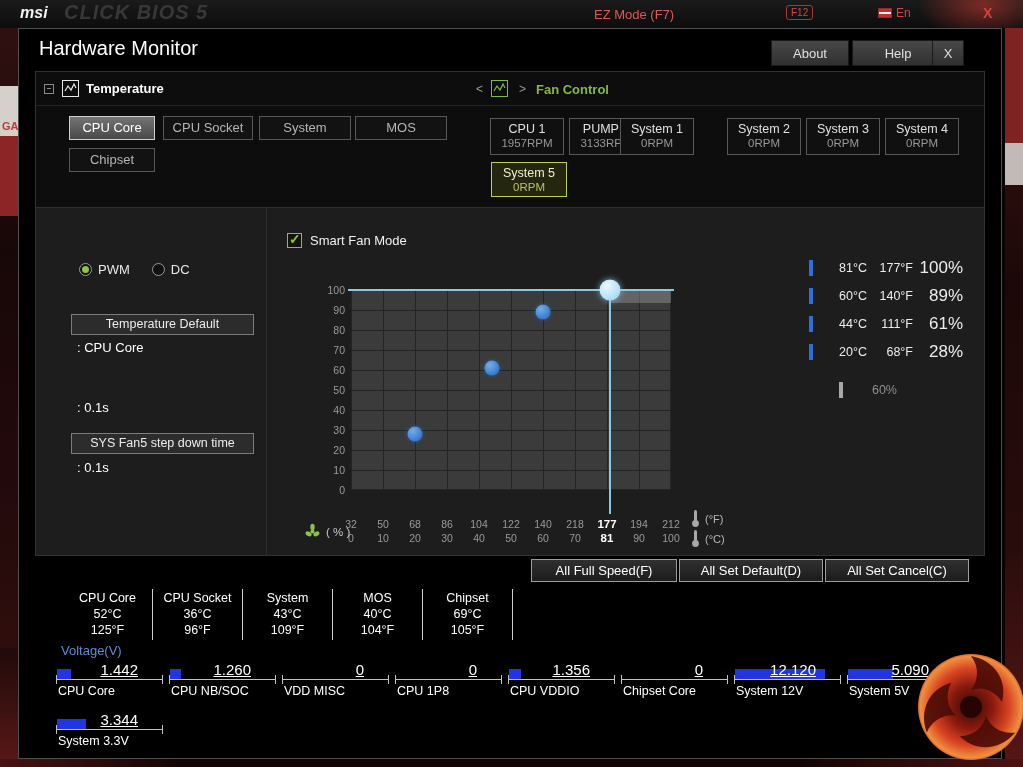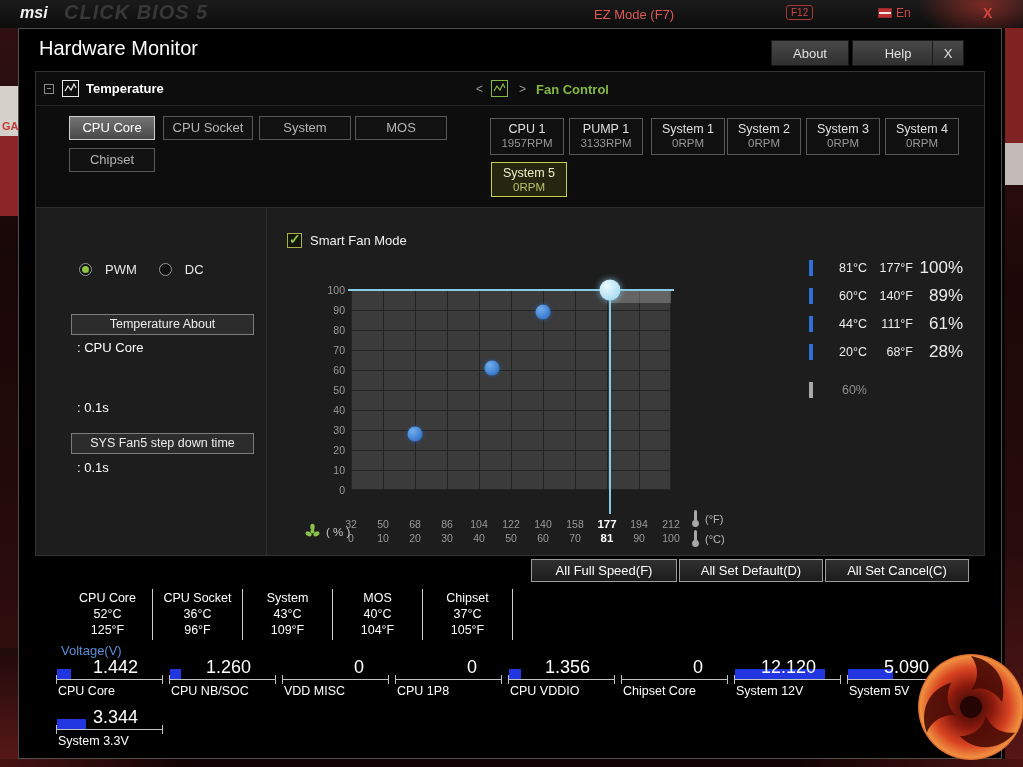--- a/index.html
+++ b/index.html
@@ -52,31 +52,31 @@
   .tab-label-g { position:absolute; left:500px; top:10px; color:#85b840; font-size:13px; font-weight:bold; cursor:pointer; }
 
   .temp-btn { position:absolute; height:24px; background:#121212; border:1px solid #585858; color:#b5b5b5; font-size:13px; text-align:center; line-height:22px; font-family:inherit; cursor:pointer; }
   .temp-btn.active { background:linear-gradient(#747474,#484848); border-color:#cfcfcf; color:#fff; }
   .tb0{left:33px;top:44px;width:86px} .tb1{left:127px;top:44px;width:90px} .tb2{left:223px;top:44px;width:92px} .tb3{left:319px;top:44px;width:92px} .tb4{left:33px;top:76px;width:86px}
 
   .fan-btn { position:absolute; width:74px; height:37px; background:#101010; border:1px solid #585858; color:#e0e0e0; font-size:12.5px; text-align:center; padding-top:3px; cursor:pointer; }
   .fan-btn .rpm { display:block; color:#989898; font-size:11.5px; margin-top:1px; }
   .fan-btn.active { border-color:#c2ce4e; background:#24260f; color:#eef0c8; }
   .fan-btn.active .rpm { color:#b9c065; }
-  .fb0{left:454px;top:46px} .fb1{left:533px;top:46px} .fb2{left:615px;top:46px} .fb3{left:691px;top:46px} .fb4{left:770px;top:46px} .fb5{left:849px;top:46px}
+  .fb0{left:454px;top:46px} .fb1{left:533px;top:46px} .fb2{left:584px;top:46px} .fb3{left:691px;top:46px} .fb4{left:770px;top:46px} .fb5{left:849px;top:46px}
   .fb6{left:455px;top:90px;width:76px;height:35px}
 
   
   .content { position:absolute; left:0; top:135px; width:948px; height:348px; background:#1d1d1d; border-top:1px solid #2f2f2f; }
   .vdivider { position:absolute; left:230px; top:0; width:1px; height:348px; background:#2f2f2f; }
 
   .radio-row { position:absolute; left:43px; top:54px; display:flex; align-items:center; }
   .radio { display:inline-block; width:13px; height:13px; border:1px solid #9a9a9a; border-radius:50%; position:relative; background:#111; cursor:pointer; }
   .radio.checked::after { content:''; position:absolute; left:2px; top:2px; width:7px; height:7px; border-radius:50%; background:#8dc63f; }
-  .radio-label { color:#e8e8e8; font-size:13px; margin-left:13px; margin-right:22px; }
+  .radio-label { color:#e8e8e8; font-size:13px; margin-left:6px; margin-right:22px; }
 
   .info-box { position:absolute; left:35px; width:183px; height:21px; background:#2c2c2c; border:1px solid #7c7c7c; color:#ececec; font-size:12.5px; text-align:center; line-height:19px; cursor:pointer; }
   .ib1{top:106px} .ib2{top:165px} .ib3{top:225px}
   .info-val { position:absolute; left:41px; color:#fff; font-size:13px; }
   .iv1{top:132px} .iv2{top:192px} .iv3{top:252px}
 
   .smartfan { position:absolute; left:251px; top:25px; display:flex; align-items:center; gap:8px; }
   .checkbox { width:15px; height:15px; border:1px solid #a8b04a; background:#141407; position:relative; cursor:pointer; }
   .checkbox::after { content:'\2713'; position:absolute; left:1px; top:-3px; color:#8dc63f; font-size:14px; font-weight:bold; }
   .sf-label { color:#f0f0f0; font-size:13px; }
@@ -99,39 +99,39 @@
   .unit-row { position:absolute; left:655px; display:flex; align-items:center; gap:5px; color:#b8b8b8; font-size:11px; }
   .uf{top:301px} .uc{top:321px}
 
   .plist-row { position:absolute; left:773px; display:flex; align-items:center; height:18px; }
   .pr0{top:51px} .pr1{top:79px} .pr2{top:107px} .pr3{top:135px}
   .plist-bar { width:4px; height:16px; background:#2e6fd8; }
   .plist-bar.gray { background:#a8a8a8; }
   .pl-c { width:54px; text-align:right; color:#ececec; font-size:12.5px; }
   .pl-f { width:46px; text-align:right; color:#ececec; font-size:12.5px; }
   .pl-pct { width:50px; text-align:right; color:#ececec; font-size:17px; }
-  .default-row { position:absolute; left:773px; top:173px; display:flex; align-items:center; height:18px;justify-content:flex-end; }
+  .default-row { position:absolute; left:803px; top:173px; display:flex; align-items:center; height:18px;justify-content:flex-end; }
   .pl-default { width:54px; text-align:right; color:#8e8e8e; font-size:12.5px; }
 
   
   .action-btn { position:absolute; top:530px; height:23px; background:linear-gradient(#303030,#1c1c1c); border:1px solid #9c9c9c; color:#fff; font-size:13px; font-family:inherit; cursor:pointer; }
   .ab0{left:512px;width:146px} .ab1{left:660px;width:144px} .ab2{left:806px;width:144px}
 
   .temps { position:absolute; left:44px; top:560px; display:flex; }
   .tcol { width:90px; border-right:1px solid #cfcfcf; text-align:center; color:#fff; font-size:12.5px; line-height:16px; padding:1px 0 2px; }
 
   .volt-title { position:absolute; left:42px; top:614px; color:#5b8dd9; font-size:13px; }
   .vrow { position:absolute; left:37px; top:634px; display:flex; }
   .vrow2 { top:684px; }
   .vitem { width:107px; margin-right:6px; }
   .vtop { height:17px; position:relative; border-bottom:1px solid #c2c2c2; }
   .vtop::before,.vtop::after { content:''; position:absolute; bottom:-5px; width:1px; height:9px; background:#c2c2c2; }
   .vtop::before{left:0} .vtop::after{right:0}
   .vbar { position:absolute; left:1px; bottom:0; height:10px; background:#2136e0; }
-  .vval { position:absolute; right:25px; bottom:1px; color:#fff; font-size:18px; }
+  .vval { position:absolute; right:25px; bottom:1px; color:#fff; font-size:15px;text-decoration:underline; }
   .vlabel { color:#fff; font-size:12.5px; padding:4px 0 0 2px; white-space:nowrap; }
 
   .dragon { position:absolute; left:916px; top:652px; width:110px; height:110px; }
 </style>
 </head>
 <body>
 
 <div class="screen">
 
   <div class="topbar">
@@ -224,21 +224,21 @@
       <div class="content">
         <div class="vdivider"></div>
 
         <div class="radio-row">
           <span class="radio checked"></span>
           <span class="radio-label">PWM</span>
           <span class="radio"></span>
           <span class="radio-label">DC</span>
         </div>
 
-        <div class="info-box ib1">Temperature About</div>
+        <div class="info-box ib1">Temperature Default</div>
         <div class="info-val iv1">: CPU Core</div>
         <div class="info-val iv2">: 0.1s</div>
         <div class="info-box ib3">SYS Fan5 step down time</div>
         <div class="info-val iv3">: 0.1s</div>
 
         <div class="smartfan">
           <span class="checkbox"></span>
           <span class="sf-label">Smart Fan Mode</span>
         </div>
 
@@ -254,21 +254,21 @@
             <div class="ytick" style="top: 154px;">20</div>
             <div class="ytick" style="top: 174px;">10</div>
             <div class="ytick" style="top: 194px;">0</div>
             <div class="xtick" style="left: 0px; top: 228px;">32</div>
             <div class="xtick" style="left: 32px; top: 228px;">50</div>
             <div class="xtick" style="left: 64px; top: 228px;">68</div>
             <div class="xtick" style="left: 96px; top: 228px;">86</div>
             <div class="xtick" style="left: 128px; top: 228px;">104</div>
             <div class="xtick" style="left: 160px; top: 228px;">122</div>
             <div class="xtick" style="left: 192px; top: 228px;">140</div>
-            <div class="xtick" style="left: 224px; top: 228px;">158</div>
+            <div class="xtick" style="left: 224px; top: 228px;">218</div>
             <div class="xtick hl" style="left: 256px; top: 228px;">177</div>
             <div class="xtick" style="left: 288px; top: 228px;">194</div>
             <div class="xtick" style="left: 320px; top: 228px;">212</div>
             <div class="xtick" style="left: 0px; top: 242px;">0</div>
             <div class="xtick" style="left: 32px; top: 242px;">10</div>
             <div class="xtick" style="left: 64px; top: 242px;">20</div>
             <div class="xtick" style="left: 96px; top: 242px;">30</div>
             <div class="xtick" style="left: 128px; top: 242px;">40</div>
             <div class="xtick" style="left: 160px; top: 242px;">50</div>
             <div class="xtick" style="left: 192px; top: 242px;">60</div>
@@ -362,21 +362,21 @@
         <div>43°C</div>
         <div>109°F</div>
       </div>
       <div class="tcol">
         <div>MOS</div>
         <div>40°C</div>
         <div>104°F</div>
       </div>
       <div class="tcol">
         <div>Chipset</div>
-        <div>37°C</div>
+        <div>69°C</div>
         <div>105°F</div>
       </div>
     </div>
 
     <div class="volt-title">Voltage(V)</div>
     <div class="vrow">
       <div class="vitem">
         <div class="vtop">
             <div class="vbar" style="width: 13%;"></div>
           <span class="vval">1.442</span>

